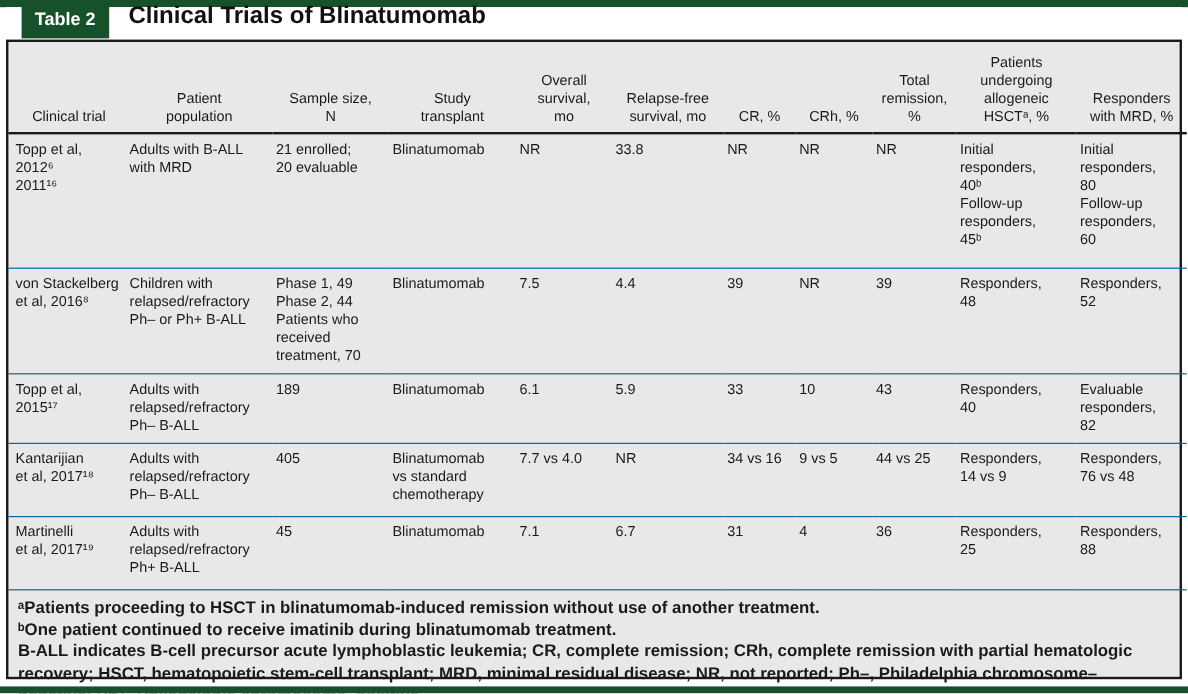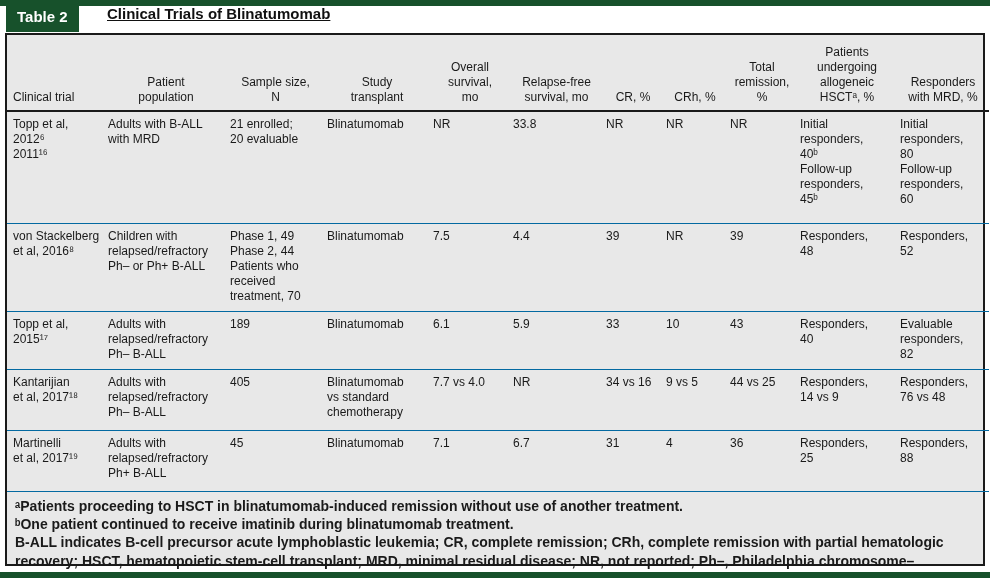--- a/index.html
+++ b/index.html
@@ -22,38 +22,37 @@
     background: #17512b;
   }
   .title-row {
     position: absolute;
     top: 6px; left: 5px; right: 5px;
     height: 27px;
     background: #ffffff;
   }
   .table-label {
     position: absolute;
-    top: -6px; left: 1px; bottom: 1px;
+    top: -6px; left: 13px; bottom: 1px;
     background: #17512b;
     color: #ffffff;
     font-weight: bold;
     font-size: 15px;
     display: flex;
     align-items: center;
     padding: 0 11px;
   }
   .table-title {
     position: absolute;
     left: 102px; top: 0; bottom: 12px;
     display: flex;
     align-items: center;
     font-weight: bold;
-    font-size: 15px;
+    font-size: 20px;
     color: #111111;
-    text-decoration: underline;
   }
   .table-box {
     position: absolute;
     top: 33px; left: 5px; right: 5px;
     height: 533px;
     background: #e8e8e8;
     border: 2px solid #1a1a1a;
   }
   table.data {
     width: 100%;
@@ -68,21 +67,21 @@
     padding: 3px 3px;
   }
   table.data thead th {
     vertical-align: bottom;
     text-align: center;
     font-weight: normal;
     padding-bottom: 5px;
     margin-top: 41px;
   }
   table.data thead { border-bottom: 2px solid #1a1a1a; }
-  table.data thead th:first-child { text-align: left; padding-left: 6px; }
+  table.data thead th:first-child { text-align: center; padding-left: 6px; }
   table.data tbody td {
     vertical-align: top;
     padding-top: 5px;
   }
   table.data tbody td:first-child { text-align: left; padding-left: 6px; }
   table.data tbody tr { border-bottom: 1px solid #0369a1; }
   table.data thead tr   { height: 76px; }
   table.data tbody tr.r0 { height: 112px; }
   table.data tbody tr.r1 { height: 88px; }
   table.data tbody tr.r2 { height: 58px; }

